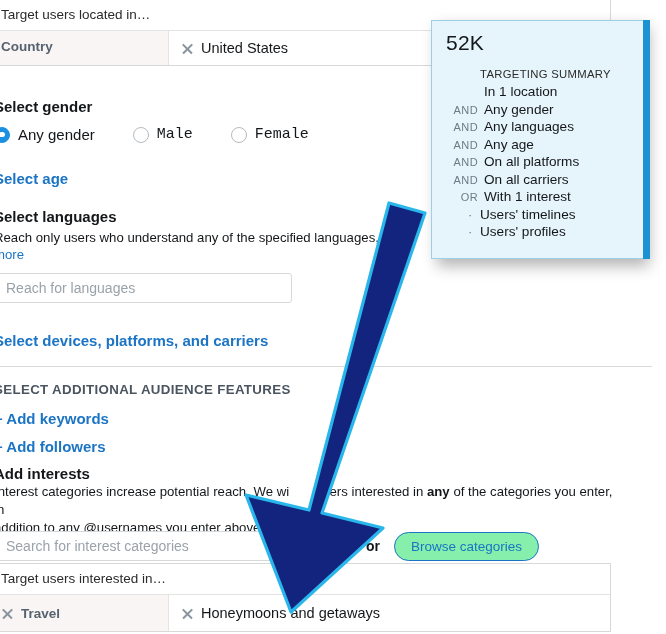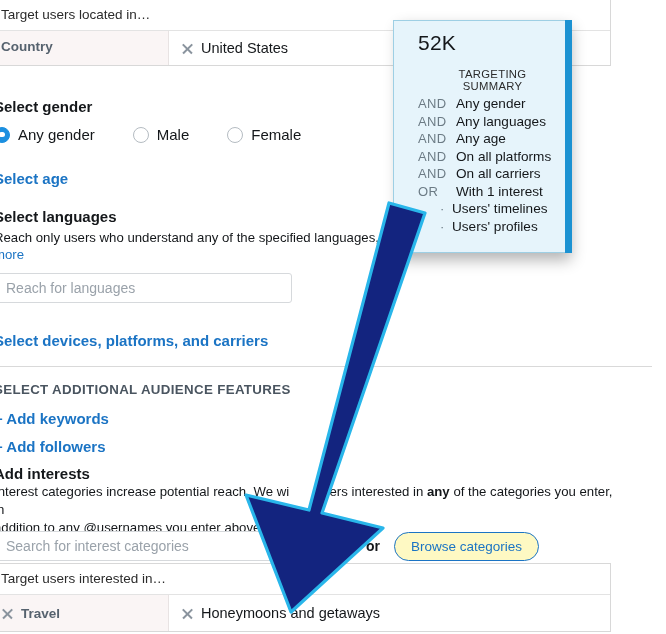--- a/index.html
+++ b/index.html
@@ -110,21 +110,21 @@
     gap: 0px;
   }
   .radio-opt {
     display: flex;
     align-items: center;
     gap: 8px;
     font-size: 15px;
     color: #14171a;
     cursor: pointer;
   }
-  .radio-opt + .radio-opt { margin-left: 38px; }
+  .radio-opt + .radio-opt { margin-left: 38px; font-family: Liberation Mono, monospace; }
   .rdo {
     width: 16px; height: 16px;
     border-radius: 50%;
     border: 1.4px solid #b5bcc2;
     background: #fff;
     box-sizing: border-box;
     flex: 0 0 auto;
   }
   .rdo.on {
     border-color: #1b8fe0;
@@ -201,21 +201,21 @@
   .or-txt {
     font-size: 14px;
     font-weight: bold;
     color: #14171a;
     margin: 0 14px 0 18px;
   }
   .browse-btn {
     border: 1px solid #1b74c4;
     border-radius: 16px;
     color: #1b74c4;
-    background: #fef9c3;
+    background: #86efac;
     font-size: 13.5px;
     padding: 6px 16px;
     cursor: pointer;
     font-family: "Liberation Sans", sans-serif;
     white-space: nowrap;
   }
 
   
   .int-table {
     position: absolute;
@@ -252,28 +252,28 @@
     font-size: 14.5px;
     color: #14171a;
     display: flex;
     align-items: center;
     gap: 7px;
   }
 
   
   #estimate-panel {
     position: absolute;
-    left: 393px;
+    left: 431px;
     top: 20px;
-    width: 172px;
+    width: 212px;
     background: #e6f4fb;
     border: 1px solid #9ecfe4;
     border-right: none;
     box-sizing: border-box;
-    padding: 11px 12px 16px 24px;
+    padding: 11px 12px 16px 14px;
     box-shadow: 6px 7px 14px rgba(0,0,0,0.30);
     z-index: 40;
   }
   #estimate-panel::after {
     content: "";
     position: absolute;
     right: -7px; top: -1px; bottom: -1px;
     width: 7px;
     background: #1c92d2;
   }
@@ -296,21 +296,22 @@
     margin: 14px 0 4px 14px;
     text-align: center;
   }
   .est-line {
     display: flex;
     align-items: baseline;
     margin: 2.5px 0;
   }
   .est-conj {
     width: 32px;
-    font-size: 13px;
+    text-align: right;
+    font-size: 11px;
     letter-spacing: 0.4px;
     color: #6c7b85;
     padding-right: 6px;
     flex: 0 0 auto;
   }
   .est-val {
     font-size: 13.6px;
     color: #14171a;
   }
   .est-bullet-line {
@@ -432,20 +433,24 @@
       </div>
     </div>
   </div>
 
   <div id="estimate-panel">
     <div class="est-num">52K</div>
 
     <div class="est-sec-title">TARGETING SUMMARY</div>
 
     <div class="est-line">
+      <span class="est-conj"></span>
+      <span class="est-val">In 1 location</span>
+    </div>
+    <div class="est-line">
       <span class="est-conj">AND</span>
       <span class="est-val">Any gender</span>
     </div>
     <div class="est-line">
       <span class="est-conj">AND</span>
       <span class="est-val">Any languages</span>
     </div>
     <div class="est-line">
       <span class="est-conj">AND</span>
       <span class="est-val">Any age</span>

